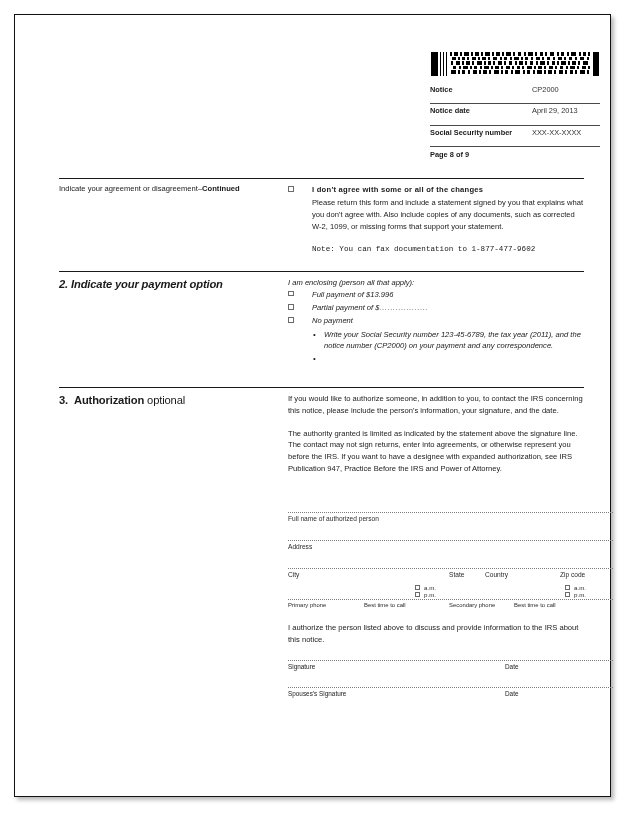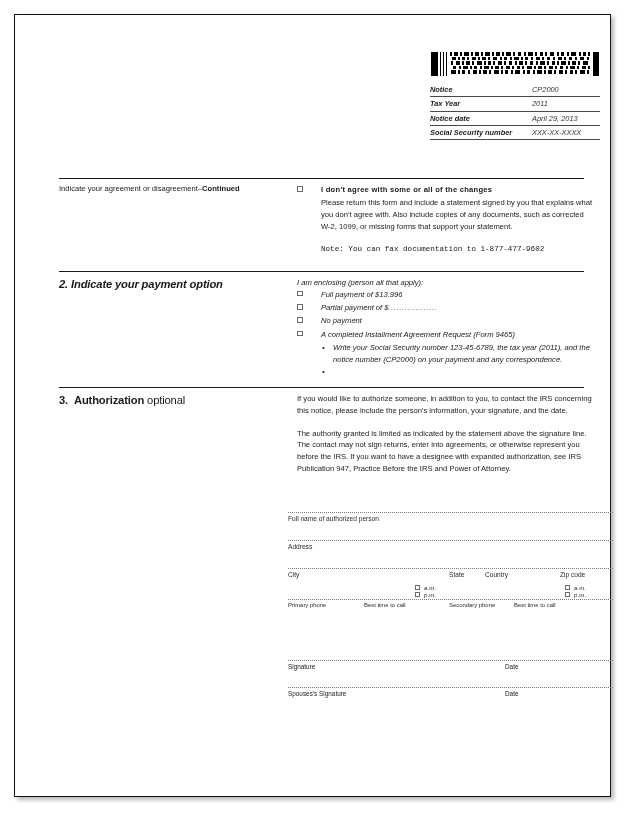--- a/index.html
+++ b/index.html
@@ -40,25 +40,24 @@
     height: 26px;
     display: block;
   }
   .notice-table {
     width: 170px;
     border-collapse: collapse;
     margin-top: 6px;
   }
   .notice-table td {
     border-bottom: 1px solid #4a4a4a;
-    padding: 2px 0 2px 0;
+    padding: 2px 0 9px 0;
     font-size: 7.4px;
     line-height: 1.25;
     vertical-align: bottom;
-    font-style: italic;
   }
   .notice-table td.nt-label {
     font-weight: bold;
     width: 98px;
     white-space: nowrap;
   }
   .notice-table td.nt-value {
     padding-left: 4px;
     color: #333333;
   }
@@ -104,21 +103,20 @@
   .sec-title .bold {
     font-weight: bold;
   }
   .sec-body {
     position: absolute;
     left: 229px;
     top: 5px;
     width: 296px;
     font-size: 7.6px;
     line-height: 1.55;
-    margin-left: 9px;
   }
   .sec-body p {
     margin: 0 0 0 0;
   }
   .gap {
     height: 11px;
   }
 
   
   .cbrow {
@@ -389,31 +387,30 @@
       <rect x="325" y="2" width="13" height="48" fill="#000"></rect>
     </svg>
 
     <table class="notice-table">
       <tbody>
         <tr>
           <td class="nt-label">Notice</td>
           <td class="nt-value">CP2000</td>
         </tr>
         <tr>
-          <td class="nt-label">Tax Year</td>
-          <td class="nt-value">2011</td>
-        </tr>
-        <tr>
           <td class="nt-label">Notice date</td>
           <td class="nt-value">April 29, 2013</td>
         </tr>
         <tr>
           <td class="nt-label">Social Security number</td>
           <td class="nt-value">XXX-XX-XXXX</td>
         </tr>
+        <tr class="last-row">
+          <td class="nt-label" colspan="2">Page 8 of 9</td>
+        </tr>
       </tbody>
     </table>
   </div>
 
   <div class="section" style="top:163px;">
     <div class="rule-thick"></div>
     <div class="sec-inner" style="height:88px;">
       <div class="sec-title"><span>Indicate your agreement or disagreement–</span><span class="bold">Continued</span></div>
 
       <div class="sec-body">
@@ -444,24 +441,20 @@
         <div class="cbrow">
           <span class="cbox"></span>
           <span>Partial payment  of $</span><span class="dotted-fill">..................</span>
         </div>
 
         <div class="cbrow">
           <span class="cbox"></span>
           <span>No payment</span>
         </div>
 
-        <div class="cbrow">
-          <span class="cbox"></span>
-          <span>A completed Installment Agreement Request (Form 9465)</span>
-        </div>
 
         <div class="bullet-row">
           <span class="bdot">•</span>
           <span>Write your Social Security number 123-45-6789,  the tax year (2011), and the notice number (CP2000)  on your payment and any correspondence.</span>
         </div>
         <div class="bullet-row">
           <span class="bdot">•</span>
         </div>
       </div>
     </div>
@@ -520,20 +513,21 @@
     </div>
 
     <div class="fld" style="height:14px;">
       <span class="fl" style="left:0; font-size:5.9px;">Primary phone</span>
       <span class="fl" style="left:76px; font-size:5.9px;">Best time to call</span>
       <span class="fl" style="left:161px; font-size:5.9px;">Secondary phone</span>
       <span class="fl" style="left:226px; font-size:5.9px;">Best time to call</span>
     </div>
   </div>
 
+  <div id="auth-statement">I authorize the person listed above to discuss and provide information to the IRS about this notice.</div>
 
   <div id="sig-block">
     <div class="sigrow">
       <span class="sl-name">Signature</span>
       <span class="sl-date">Date</span>
     </div>
     <div class="sigrow">
       <span class="sl-name">Spouses's Signature</span>
       <span class="sl-date">Date</span>
     </div>

